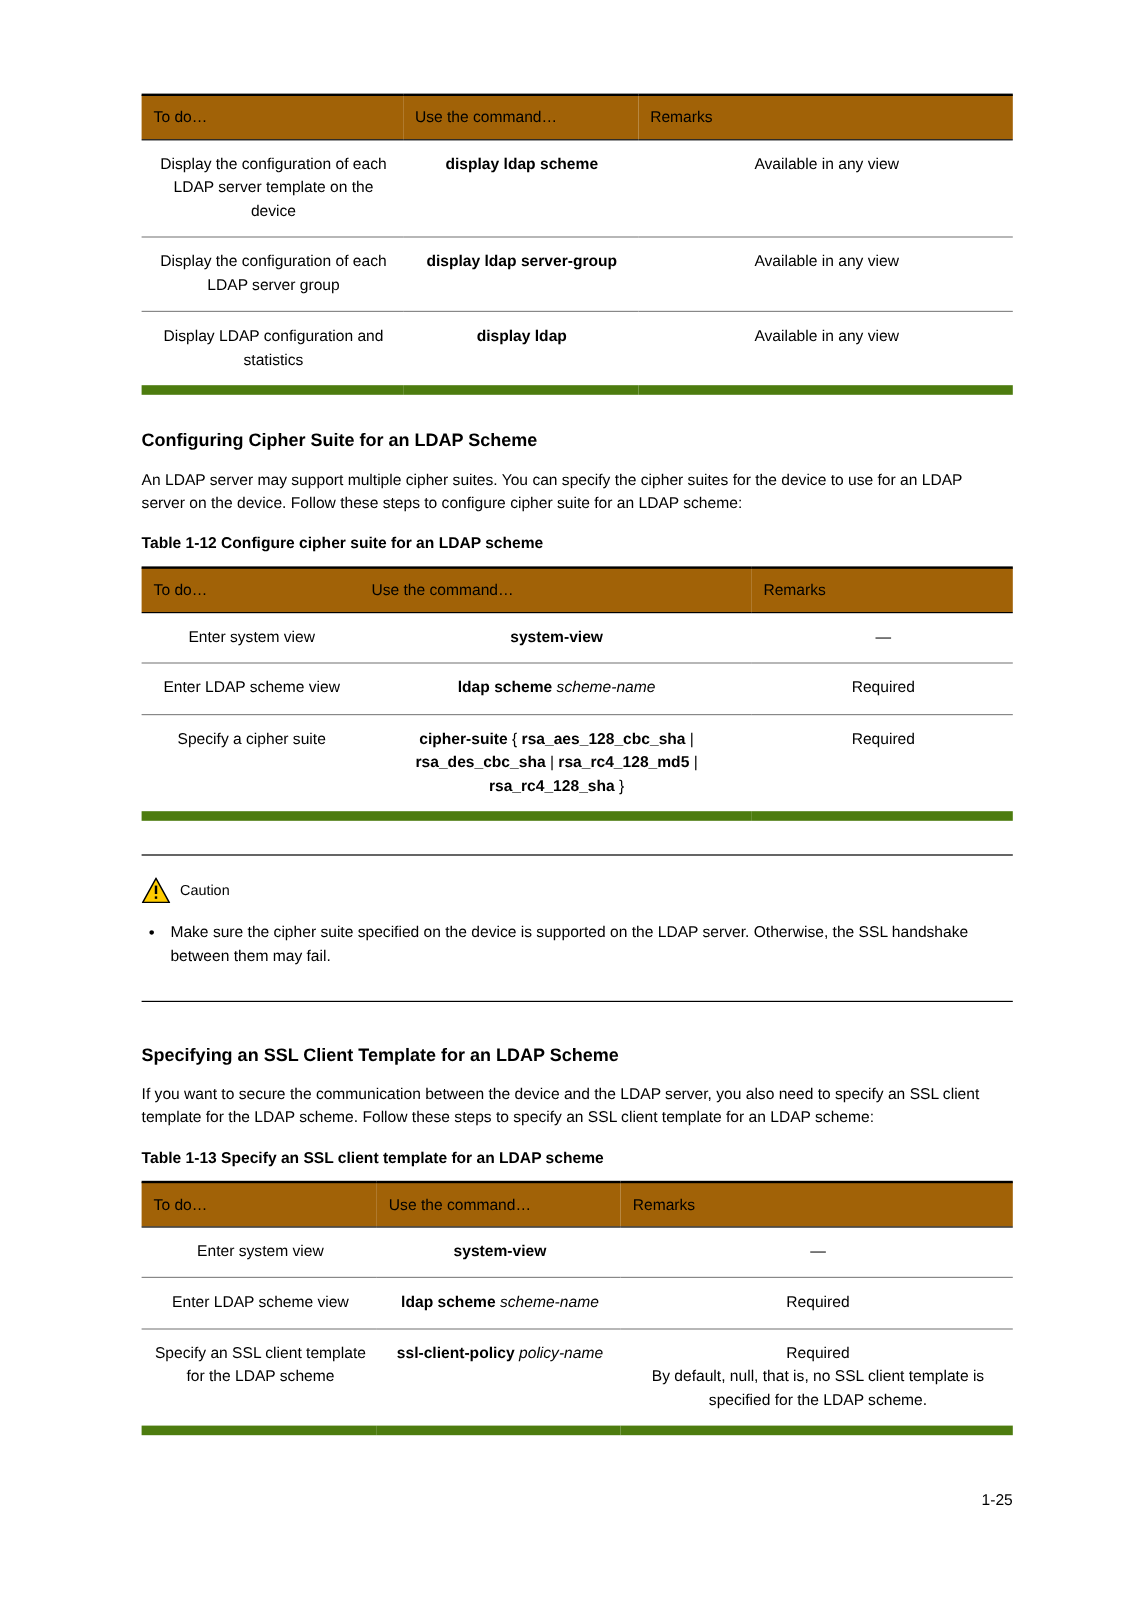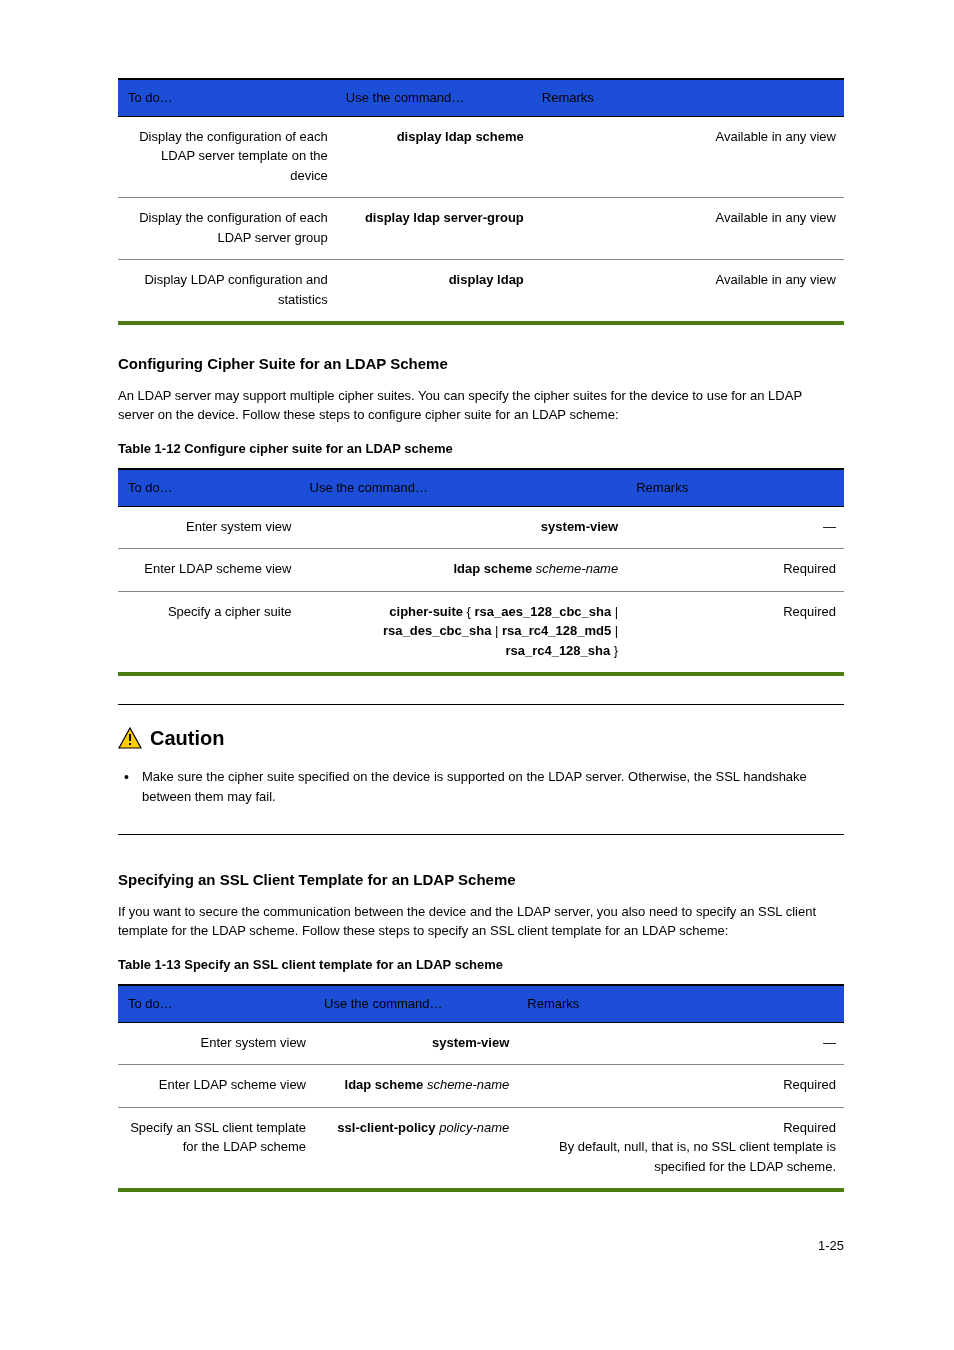--- a/index.html
+++ b/index.html
@@ -1,32 +1,32 @@
 <!DOCTYPE html>
 <html><head>
 <meta charset="utf-8">
 <style>
   * { box-sizing: border-box; margin: 0; padding: 0; }
   html, body { width: 954px; background: #fff; font-family: Arial, Helvetica, sans-serif; color: #000; }
   body { padding: 78px 110px 60px 118px; font-size: 13px; line-height: 1.5; }
 
   .table { width: 100%; border-collapse: collapse; margin-bottom: 28px; }
-  .table thead th { background: #1d4ed8; text-align: left; font-weight: normal; border-top: 2px solid #000; border-bottom: 1px solid #000; padding: 8px 8px 8px 10px; vertical-align: middle; }
-  .table tbody td { border-top: 1px solid #888; padding: 10px 8px 12px 10px; vertical-align: top; text-align: right; }
-  .table tbody tr:last-child td { border-bottom: 4px solid #4d7c0f; }
+  .table thead th { background: #a16207; text-align: left; font-weight: normal; border-top: 2px solid #000; border-bottom: 1px solid #000; padding: 8px 8px 8px 10px; vertical-align: middle; }
+  .table tbody td { border-top: 1px solid #888; padding: 10px 8px 12px 10px; vertical-align: top; text-align: center; }
+  .table tbody tr:last-child td { border-bottom: 8px solid #4d7c0f; }
   .table.no-caption { margin-top: 0; }
 
   .section-title { font-size: 15px; font-weight: bold; margin: 4px 0 10px 0; }
   .table-caption { font-weight: bold; margin: 6px 0 10px 0; }
   .body-text { margin: 10px 15px 14px 0; }
 
   .caution-box { border-top: 1.5px solid #000; border-bottom: 1.5px solid #000; padding: 18px 0 22px 0; margin: 2px 0 34px 0; }
   .caution-header { display: flex; align-items: center; gap: 8px; margin-bottom: 14px; }
   .caution-icon { width: 24px; height: 22px; flex-shrink: 0; }
-  .caution-label { font-weight: bold; font-size: 20px; }
+  .caution-label { font-weight: normal; font-size: 12px; }
   .caution-list { list-style: none; padding-left: 2px; }
   .caution-list li { position: relative; padding-left: 22px; margin-bottom: 6px; line-height: 1.5; }
   .caution-list li::before { content: "•"; position: absolute; left: 4px; top: 0; font-size: 14px; }
 
   .page-footer { text-align: right; margin-top: 44px; font-size: 13px; }
 </style>
 </head>
 <body>
 
 <table class="table no-caption">

